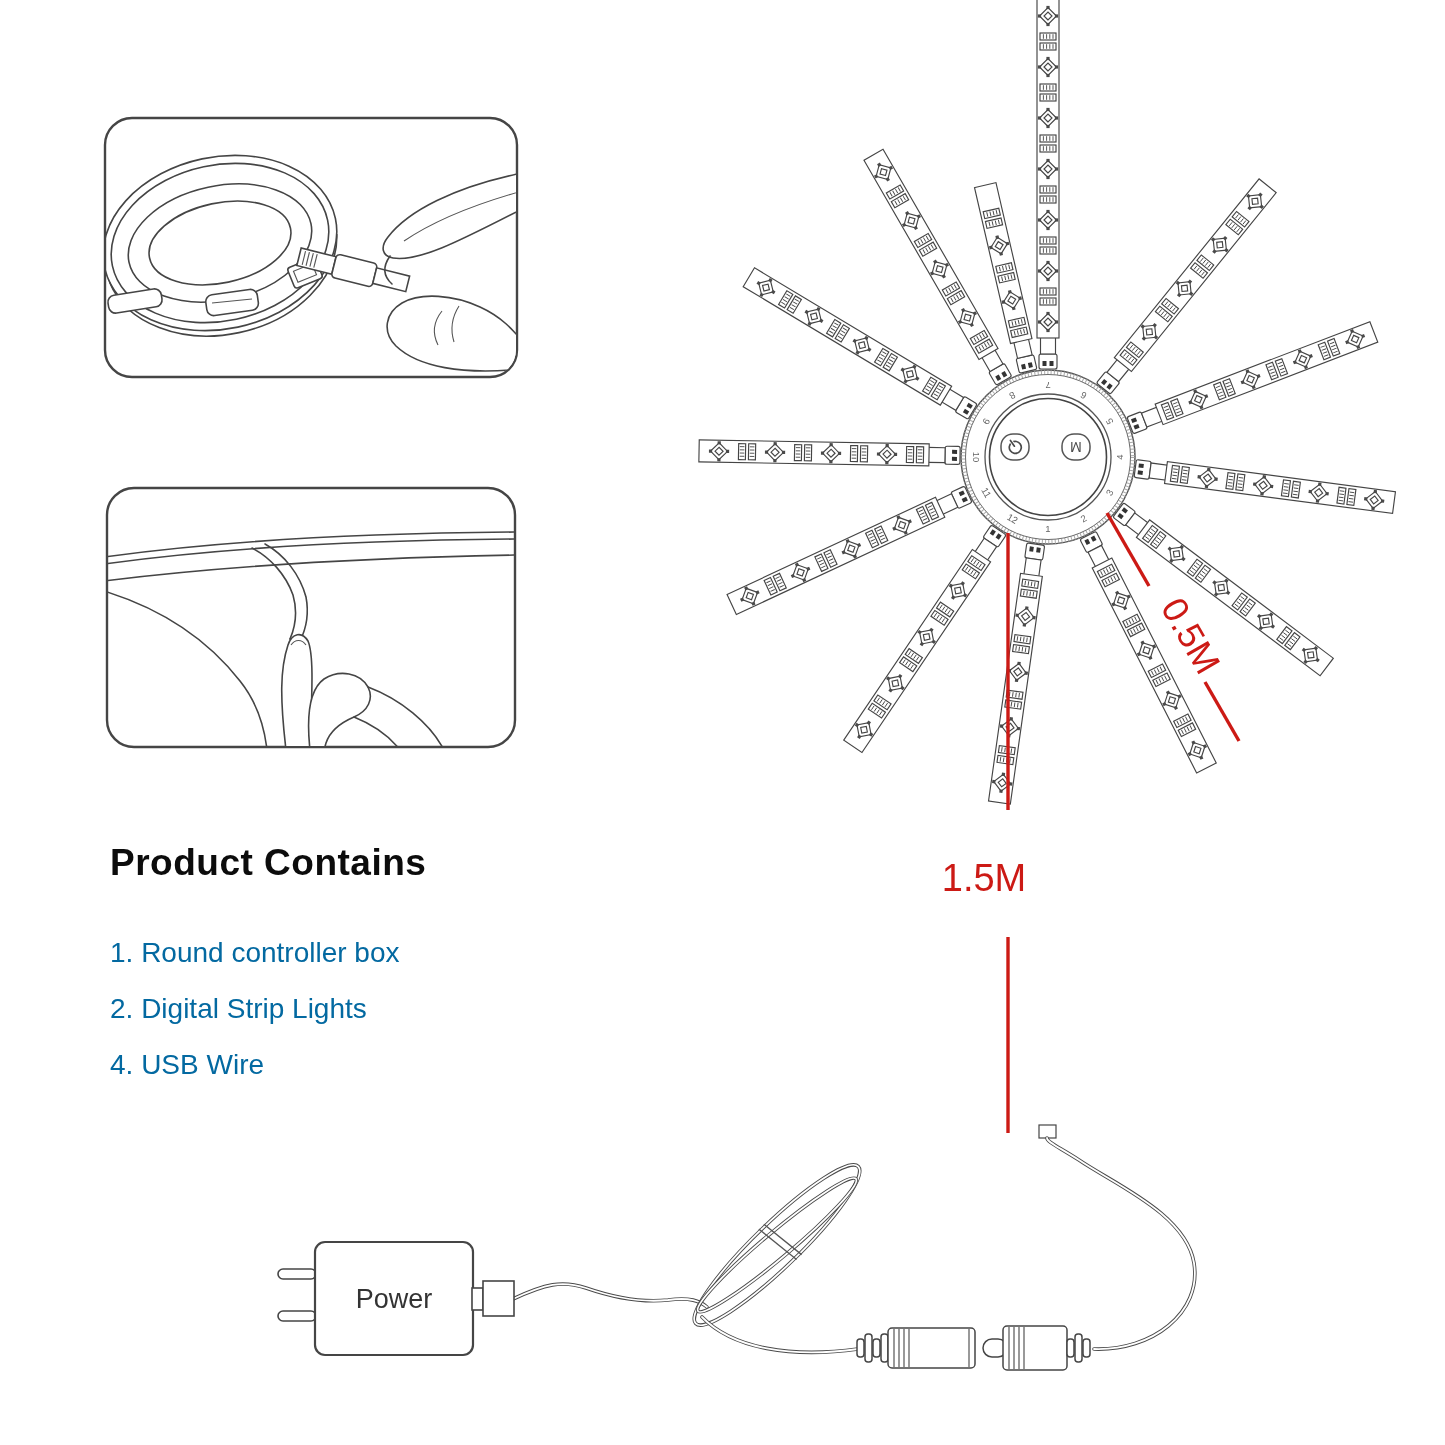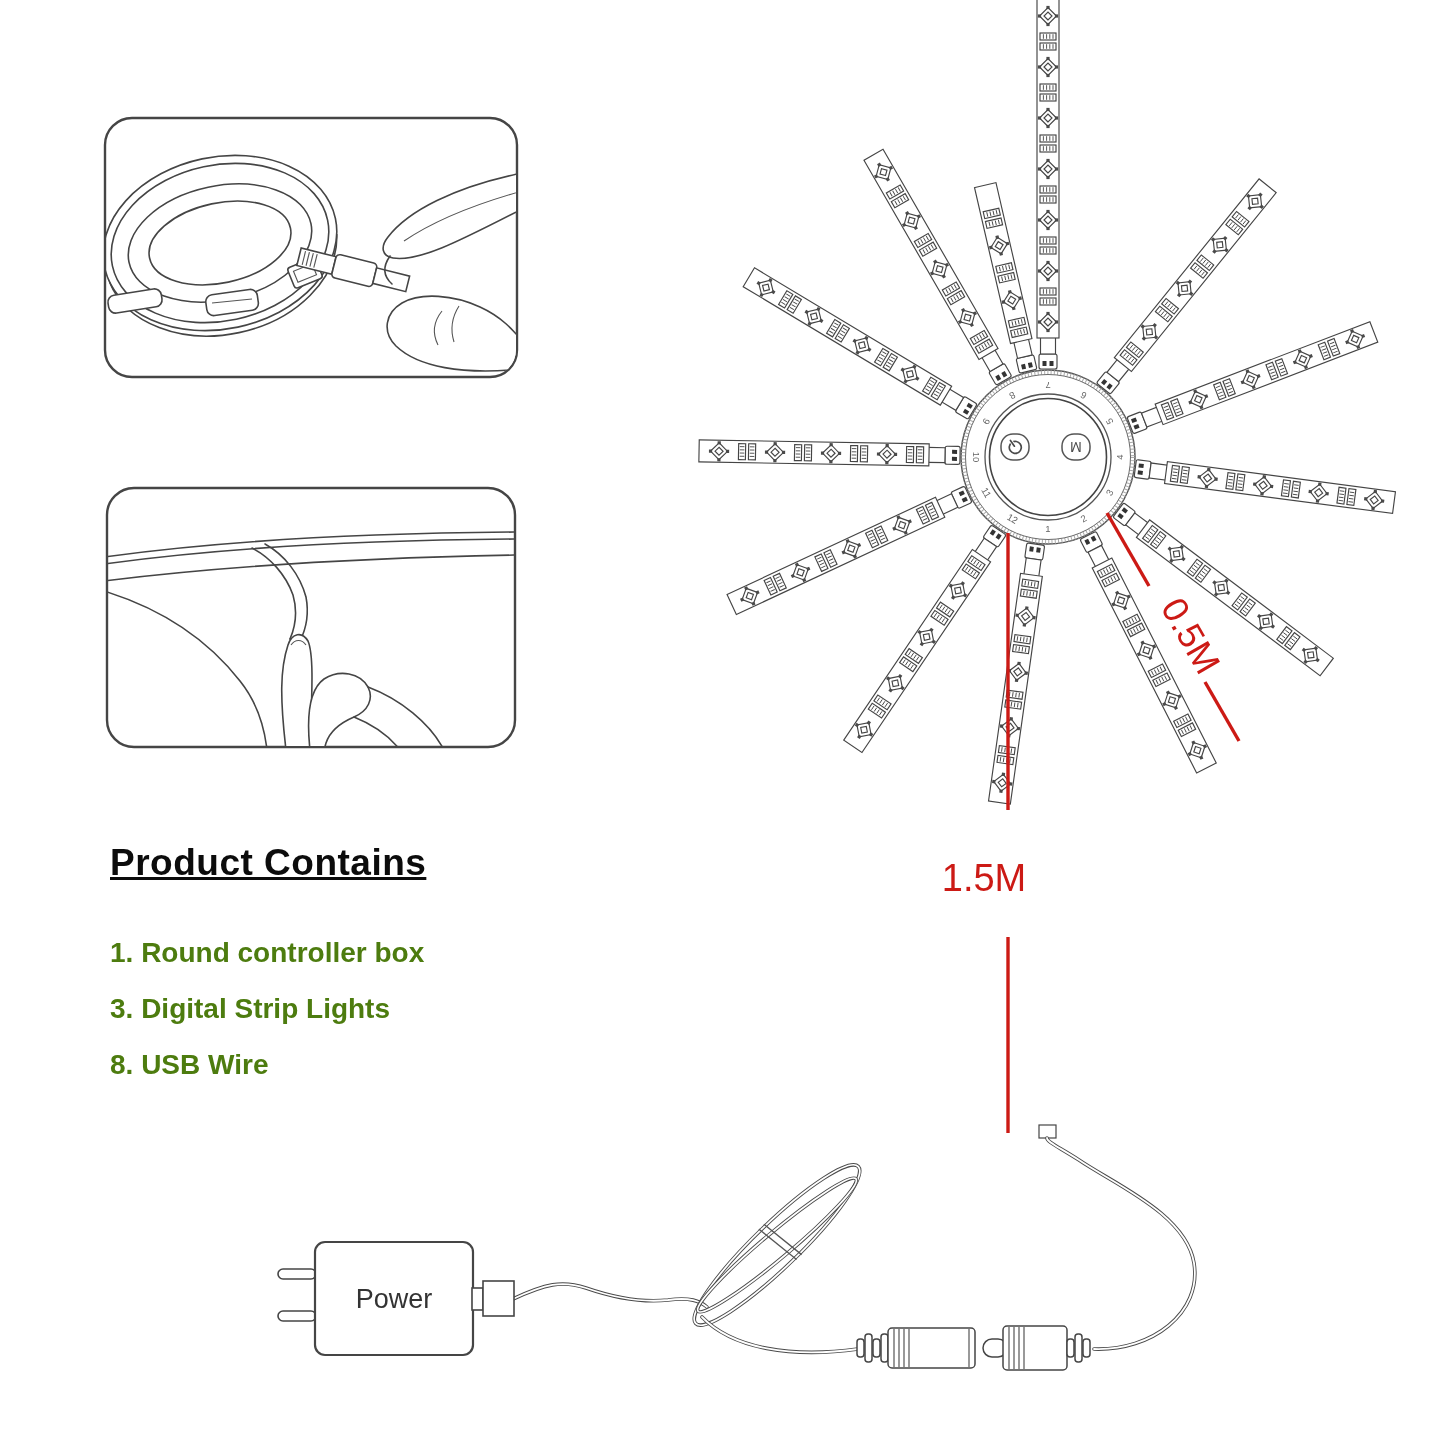--- a/index.html
+++ b/index.html
@@ -1,23 +1,23 @@
 <!DOCTYPE html>
 <html><head>
 <meta charset="utf-8">
 <style>
   html,body{margin:0;padding:0;background:#fff;}
   .canvas{position:relative;width:1445px;height:1445px;background:#fff;overflow:hidden;
           font-family:"Liberation Sans",sans-serif;}
   .abs{position:absolute;}
   #main-svg{position:absolute;left:0;top:0;}
   .inset-svg{position:absolute;}
-  h1.pc-title{margin:0;font-size:37px;font-weight:bold;color:#0c0c0c;letter-spacing:0.5px;text-decoration:underline;}
+  h1.pc-title{margin:0;font-size:37px;font-weight:bold;color:#0c0c0c;letter-spacing:0.5px;}
   ul.pc-list{list-style:none;margin:0;padding:0;}
-  ul.pc-list li{font-size:28px;font-weight:bold;color:#4d7c0f;height:56px;line-height:34px;}
+  ul.pc-list li{font-size:28px;font-weight:normal;color:#0369a1;height:56px;line-height:34px;}
   svg text{font-family:"Liberation Sans",sans-serif;}
   .ln{stroke:#454545;fill:none;stroke-width:1.6;stroke-linecap:round;}
   .lnf{stroke:#454545;fill:#ffffff;stroke-width:1.6;}
   .thin{stroke:#565656;fill:none;stroke-width:1.1;}
   .wire-outer{stroke:#4a4a4a;stroke-width:3.6;fill:none;stroke-linecap:round;}
   .wire-inner{stroke:#ffffff;stroke-width:1.8;fill:none;stroke-linecap:round;}
   .red-line{stroke:#cc1a15;stroke-width:3.4;fill:none;}
   .red-text{fill:#cc1a15;font-weight:400;}
 </style>
 </head>
@@ -93,22 +93,22 @@
         <path class="ln" d="M 264,202 C 296,214 326,238 340,265"></path>
         <path class="ln" d="M 250,232 C 270,240 286,252 296,265"></path>
       </g>
     </g>
   </svg>
 
   <div class="abs" style="left:110px;top:842px;">
     <h1 class="pc-title">Product Contains</h1>
     <ul class="pc-list" style="margin-top:52px;">
       <li>1. Round controller box</li>
-      <li>3. Digital Strip Lights</li>
-      <li>8. USB Wire</li>
+      <li>2. Digital Strip Lights</li>
+      <li>4. USB Wire</li>
     </ul>
   </div>
 
   <svg id="main-svg" width="1445" height="1445" viewBox="0 0 1445 1445">
 
     <g id="g-strips">
         <g transform="rotate(8 1048 457)" stroke="#454545" stroke-width="1.15" fill="#fff">
           <rect x="1039" y="545" width="18" height="15" rx="2"></rect>
           <rect x="1042.5" y="548" width="4" height="5" fill="#333" stroke="none"></rect>
           <rect x="1049.5" y="548" width="4" height="5" fill="#333" stroke="none"></rect>

